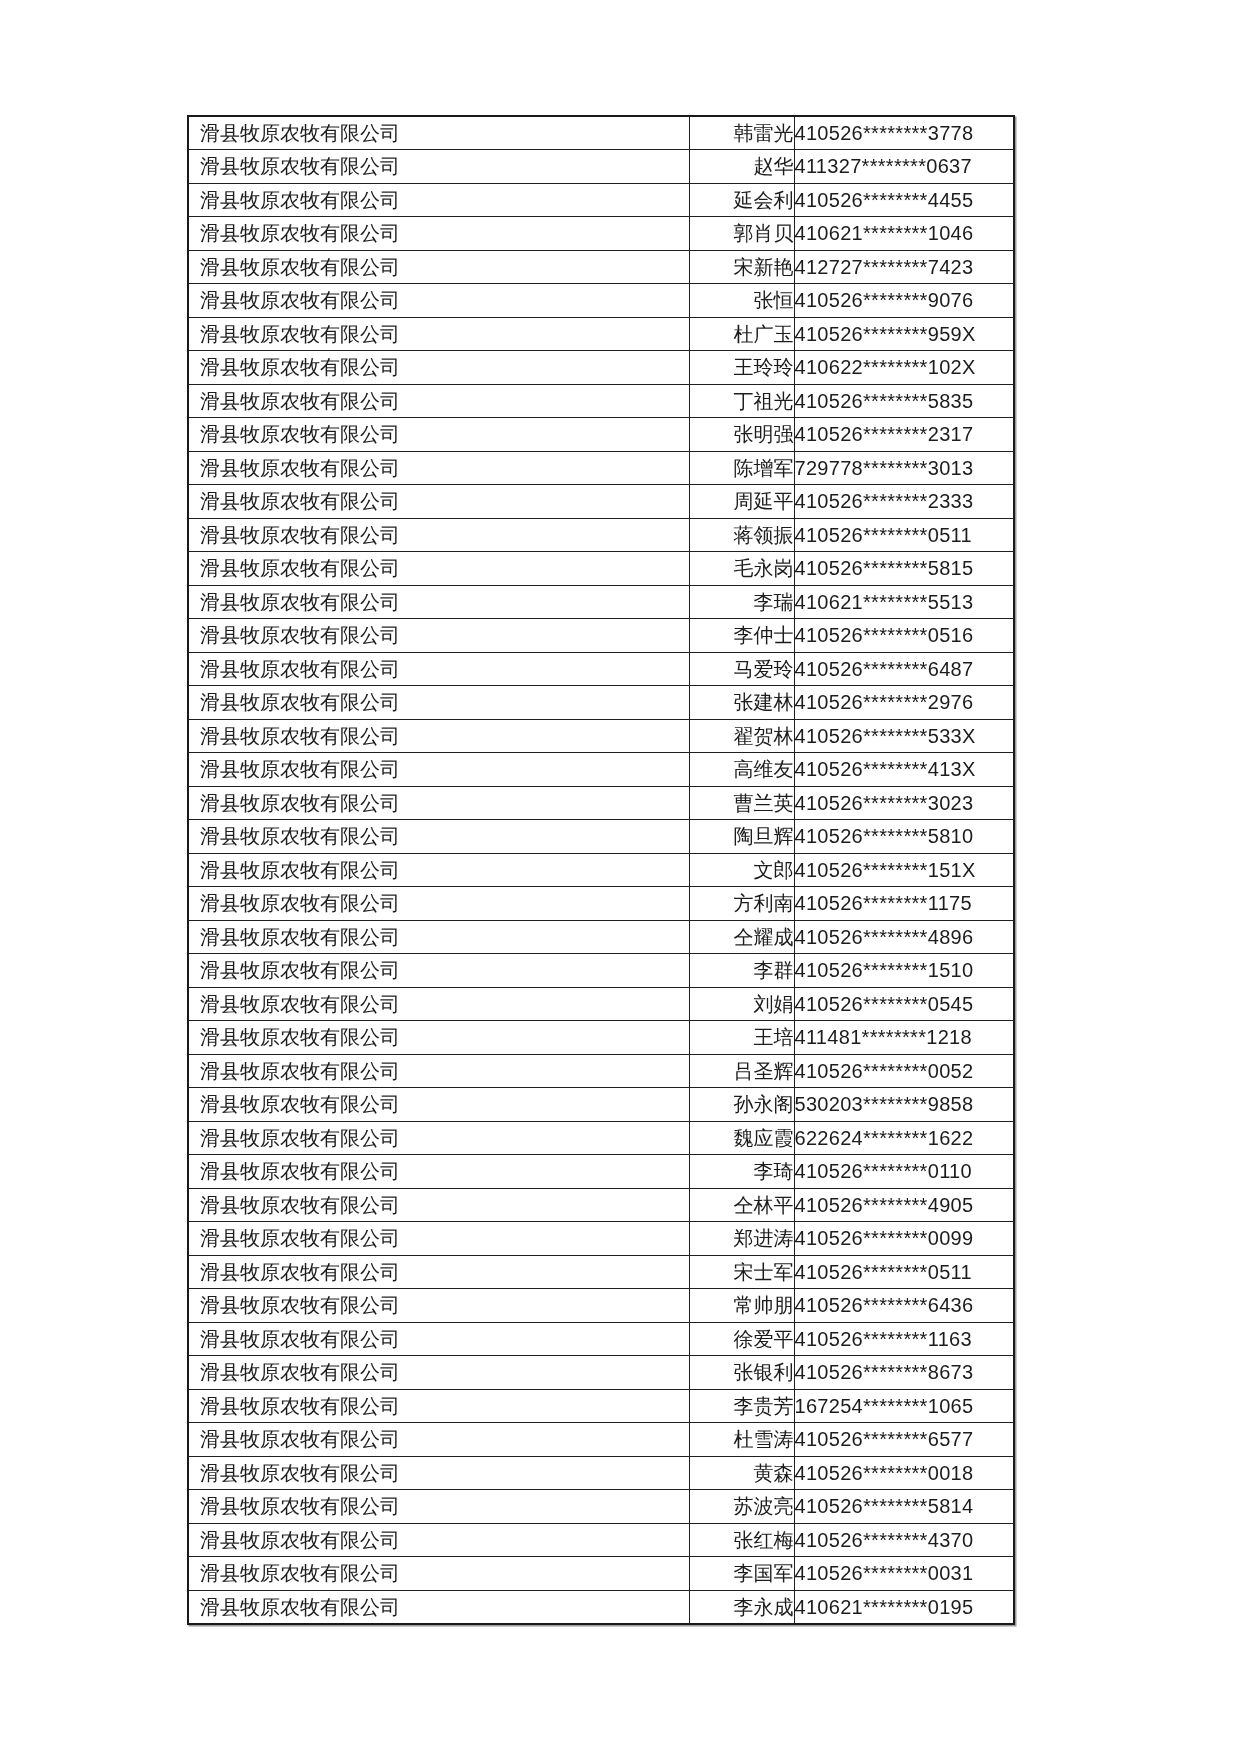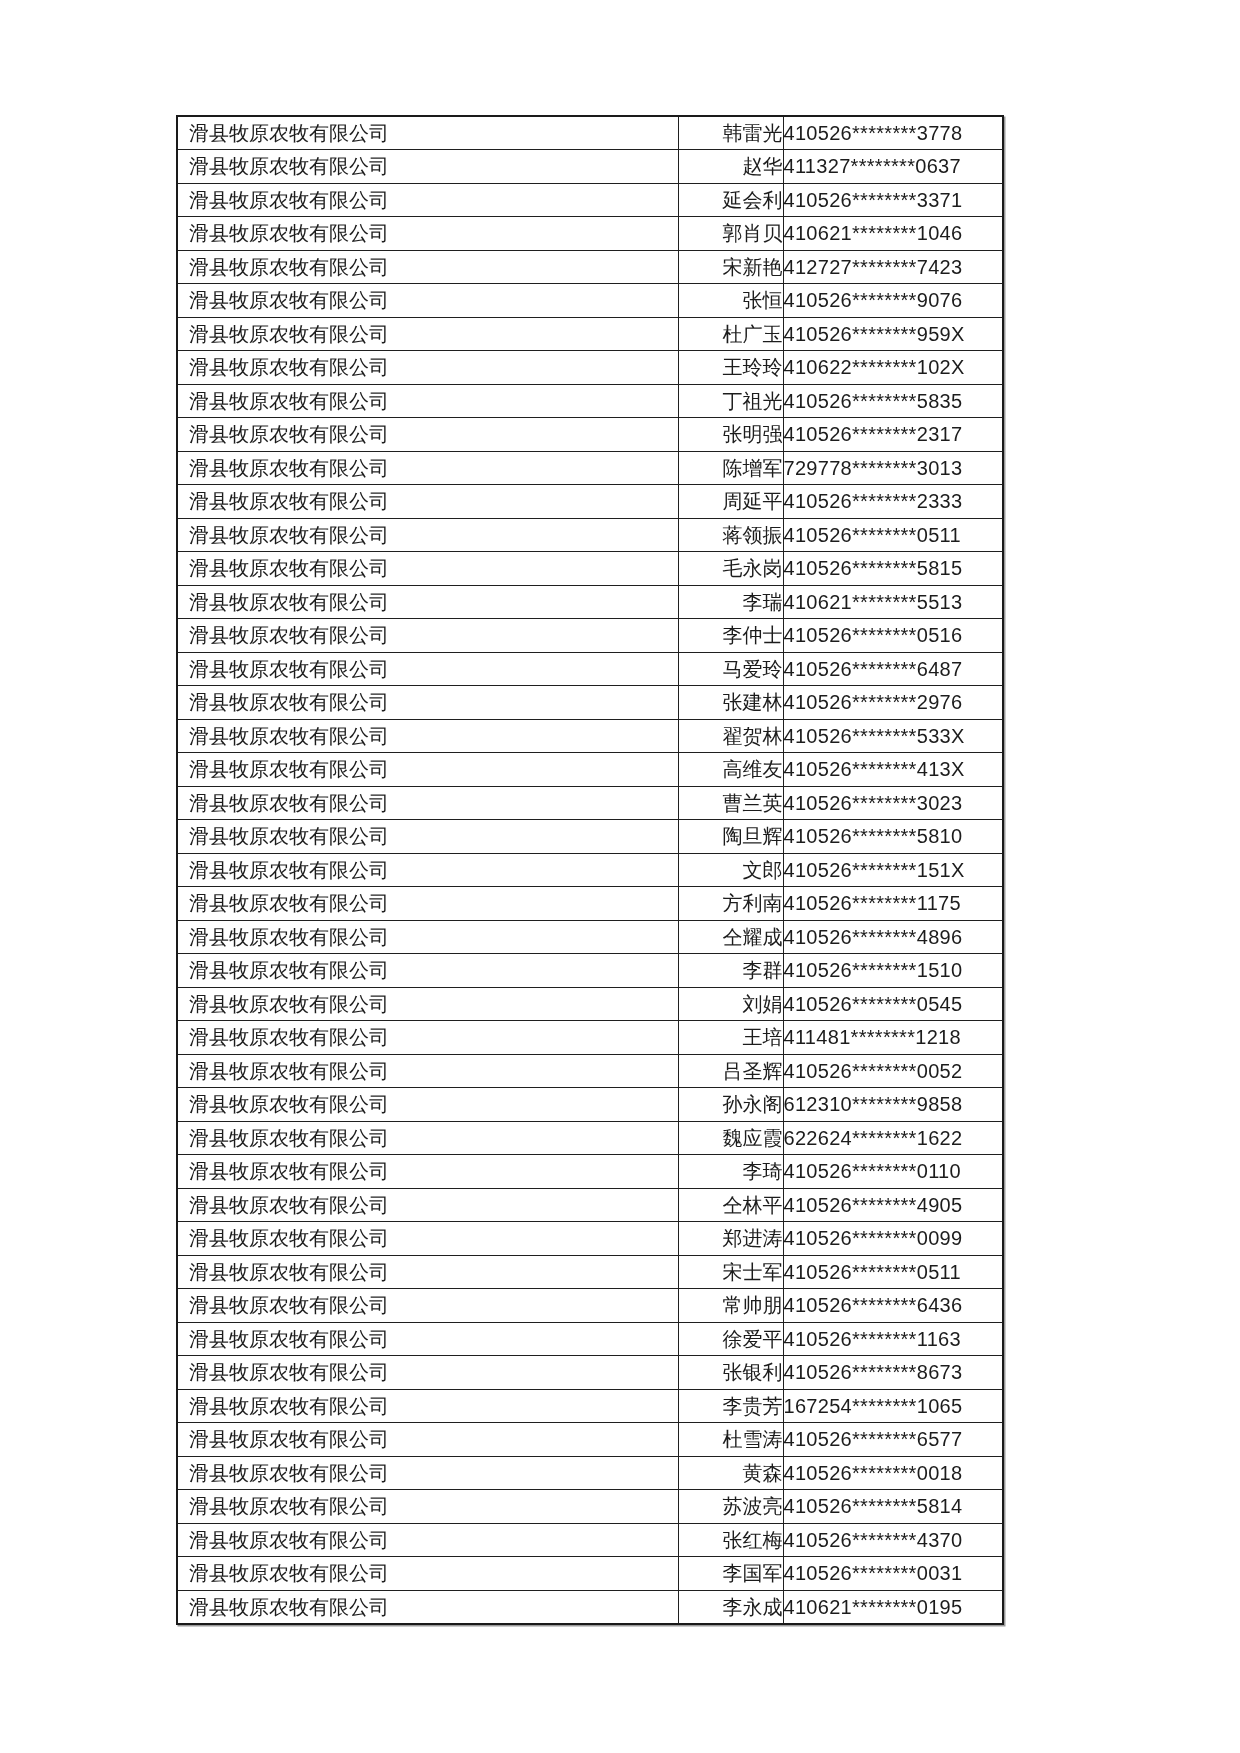--- a/index.html
+++ b/index.html
@@ -6,21 +6,21 @@
   html, body { background: #ffffff; }
   .page {
     position: relative;
     width: 1240px;
     height: 1753px;
     background: #ffffff;
     overflow: hidden;
   }
   table.roster {
     position: absolute;
-    left: 176px;
+    left: 187px;
     top: 115px;
     width: 826px;
     border-collapse: collapse;
     table-layout: fixed;
     color: #1c1c1c;
   }
   table.roster td {
     border: 1.5px solid #1f1f1f;
     height: 33.5px;
     vertical-align: middle;
@@ -63,21 +63,21 @@
           <td class="col-id">410526********3778</td>
         </tr>
         <tr>
           <td class="col-company">滑县牧原农牧有限公司</td>
           <td class="col-name">赵华</td>
           <td class="col-id">411327********0637</td>
         </tr>
         <tr>
           <td class="col-company">滑县牧原农牧有限公司</td>
           <td class="col-name">延会利</td>
-          <td class="col-id">410526********3371</td>
+          <td class="col-id">410526********4455</td>
         </tr>
         <tr>
           <td class="col-company">滑县牧原农牧有限公司</td>
           <td class="col-name">郭肖贝</td>
           <td class="col-id">410621********1046</td>
         </tr>
         <tr>
           <td class="col-company">滑县牧原农牧有限公司</td>
           <td class="col-name">宋新艳</td>
           <td class="col-id">412727********7423</td>
@@ -198,21 +198,21 @@
           <td class="col-id">411481********1218</td>
         </tr>
         <tr>
           <td class="col-company">滑县牧原农牧有限公司</td>
           <td class="col-name">吕圣辉</td>
           <td class="col-id">410526********0052</td>
         </tr>
         <tr>
           <td class="col-company">滑县牧原农牧有限公司</td>
           <td class="col-name">孙永阁</td>
-          <td class="col-id">612310********9858</td>
+          <td class="col-id">530203********9858</td>
         </tr>
         <tr>
           <td class="col-company">滑县牧原农牧有限公司</td>
           <td class="col-name">魏应霞</td>
           <td class="col-id">622624********1622</td>
         </tr>
         <tr>
           <td class="col-company">滑县牧原农牧有限公司</td>
           <td class="col-name">李琦</td>
           <td class="col-id">410526********0110</td>

